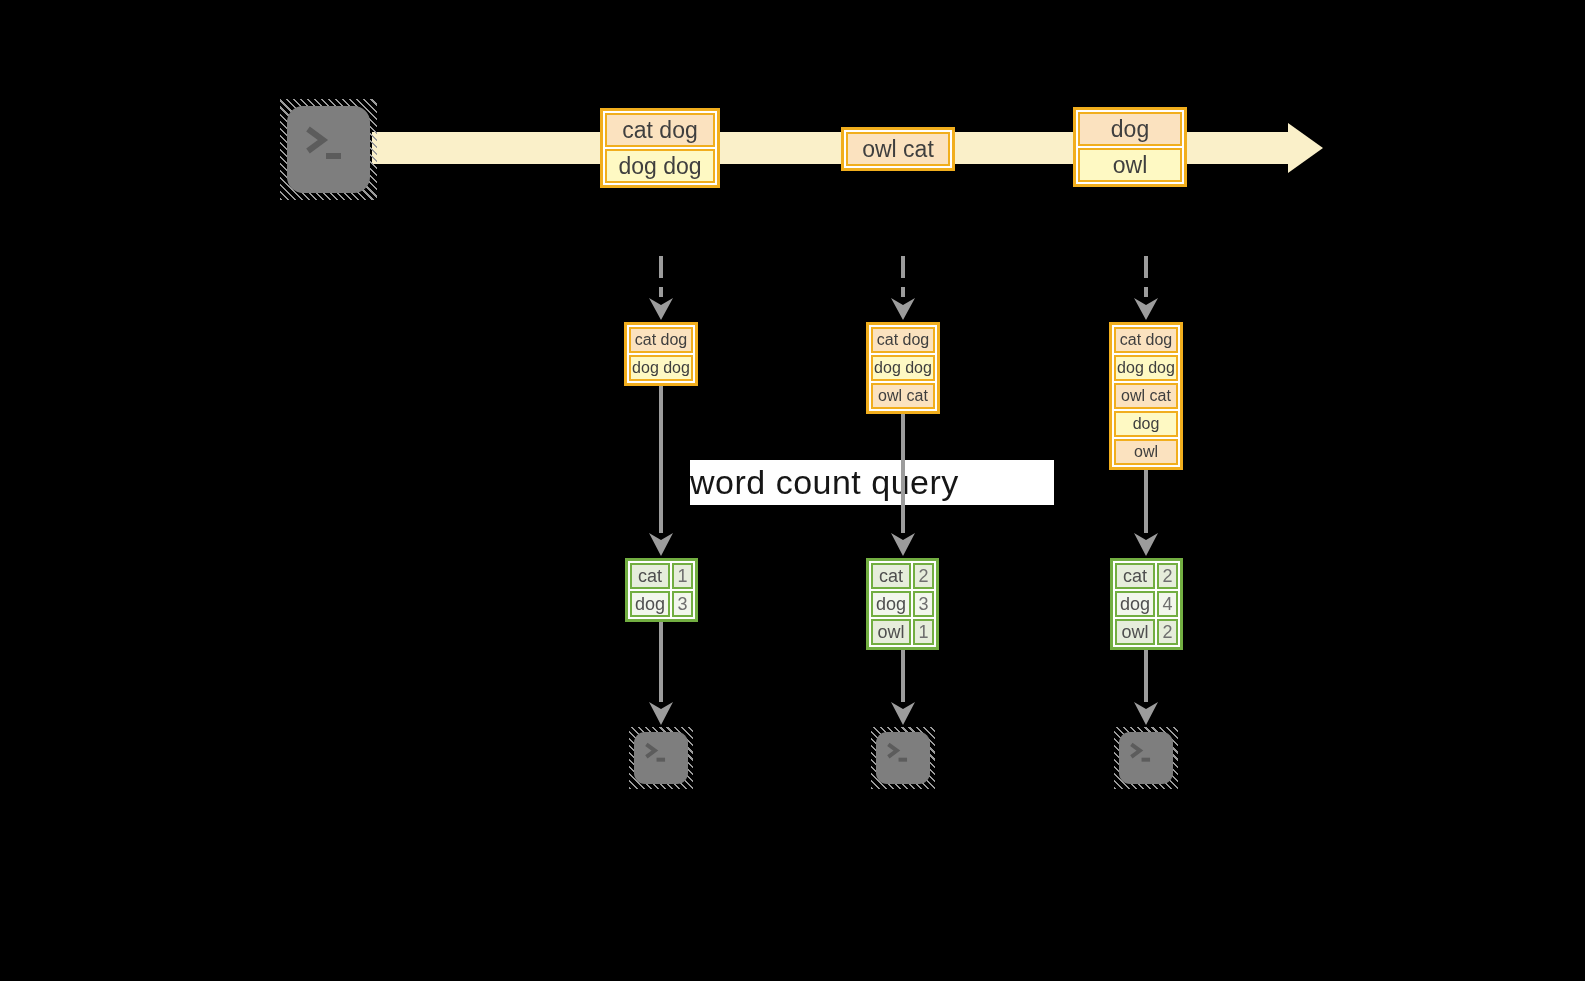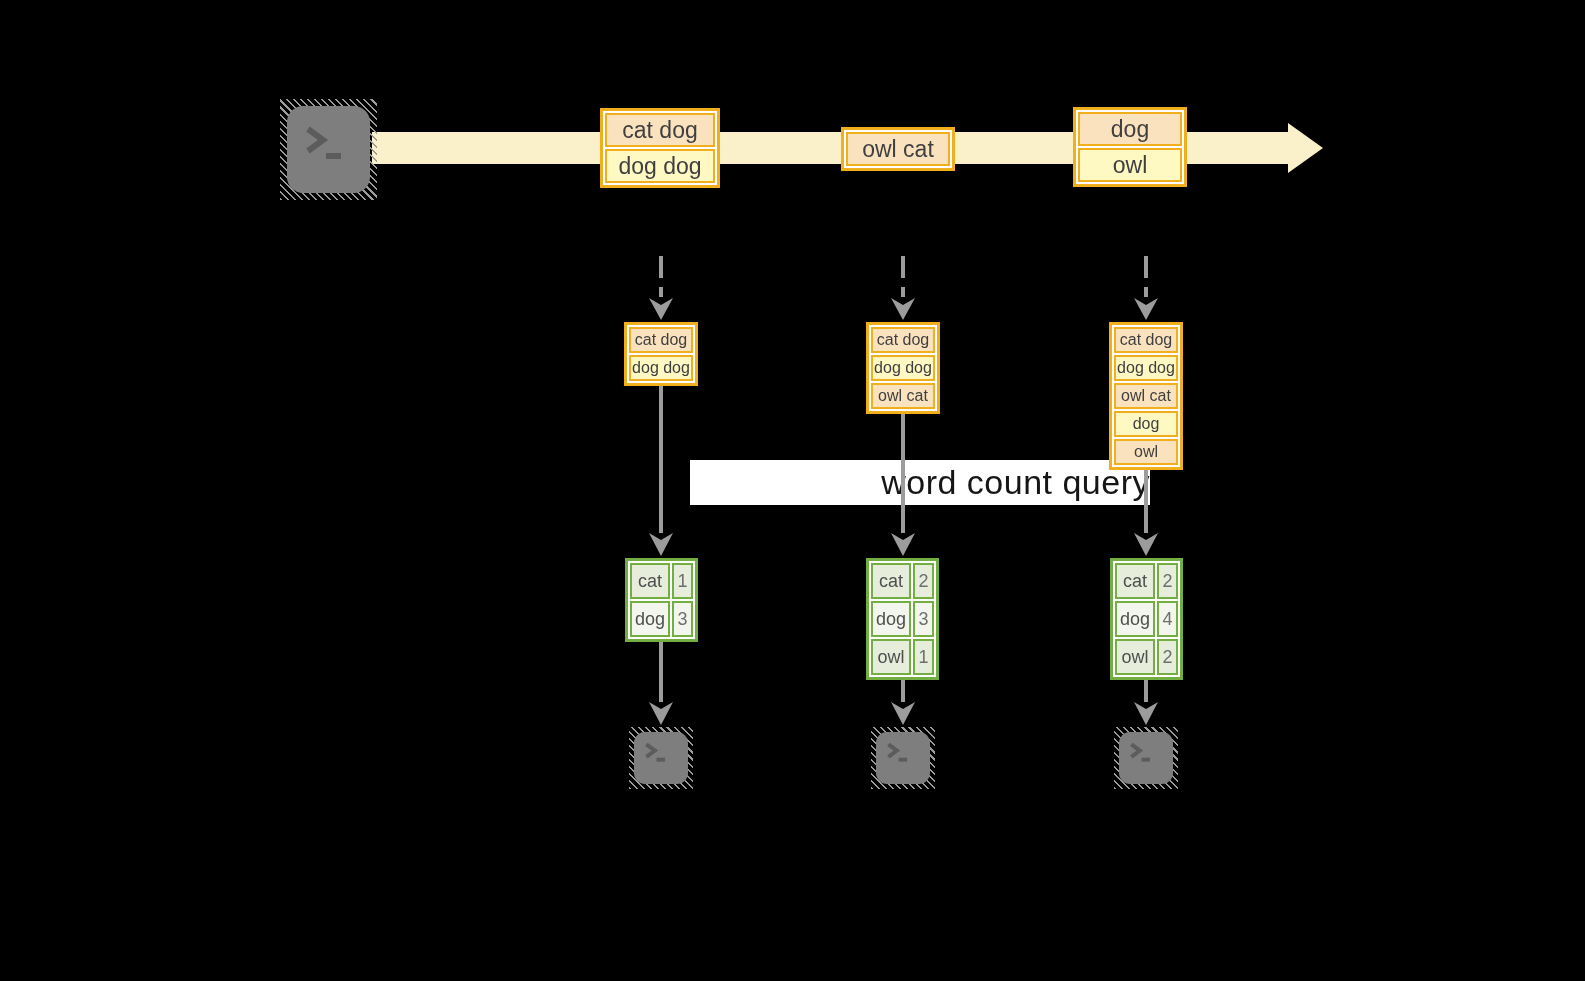--- a/index.html
+++ b/index.html
@@ -6,23 +6,23 @@
   body {
     width: 1585px; height: 981px;
     background: #000000;
     font-family: "Liberation Sans", "DejaVu Sans", sans-serif;
     overflow: hidden;
   }
   .canvas { position: relative; width: 1585px; height: 981px; }
 
   
   .query-band {
-    position: absolute; left: 690px; top: 460px; width: 460px; height: 45px;
+    position: absolute; left: 690px; top: 460px; width: 364px; height: 45px;
     background: #ffffff;
-    display: flex; align-items: center; justify-content: flex-end;
+    display: flex; align-items: center; justify-content: flex-start;
   }
   .query-band span {
     font-size: 34px; font-weight: 300; color: #161616; letter-spacing: 0.5px;
   }
 
   
   svg.layer { position: absolute; left: 0; top: 0; }
 
   
   .obox {
@@ -47,21 +47,21 @@
   .gtable {
     position: absolute;
     border: 3px solid #72ae41;
     background: #ffffff;
     display: grid; grid-template-columns: 1fr 21px;
     gap: 2px; padding: 2px;
     box-sizing: border-box;
   }
   .gcell {
     border: 2px solid #72ae41;
-    height: 36px; box-sizing: border-box;
+    height: 26px; box-sizing: border-box;
     display: flex; align-items: center; justify-content: center;
     font-size: 18px; color: #4f4f4f;
     background: #f2f6ec;
   }
   .gtable .gcell:nth-child(4n+1), .gtable .gcell:nth-child(4n+2) { background: #e6eddb; }
   .gcell.num { color: #6f6f6f; }
 
   
   .term {
     position: absolute;

